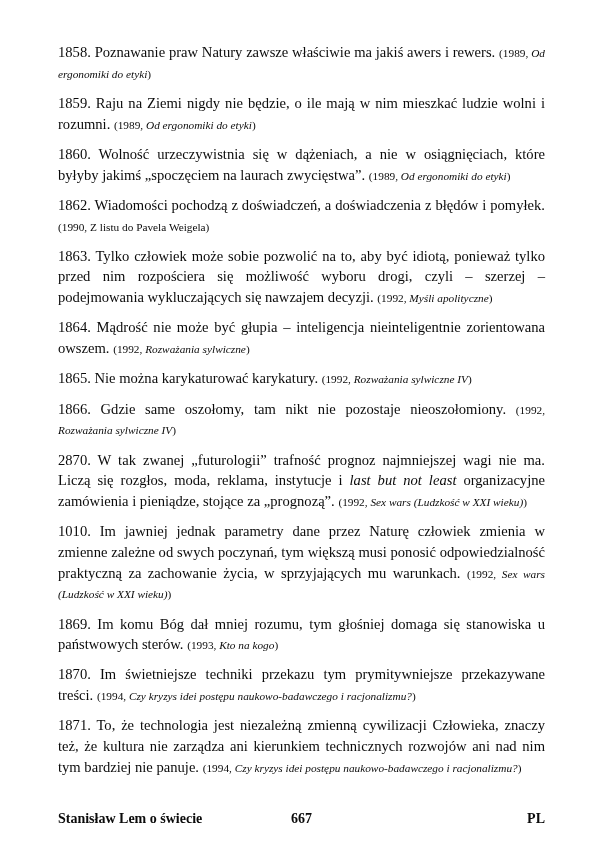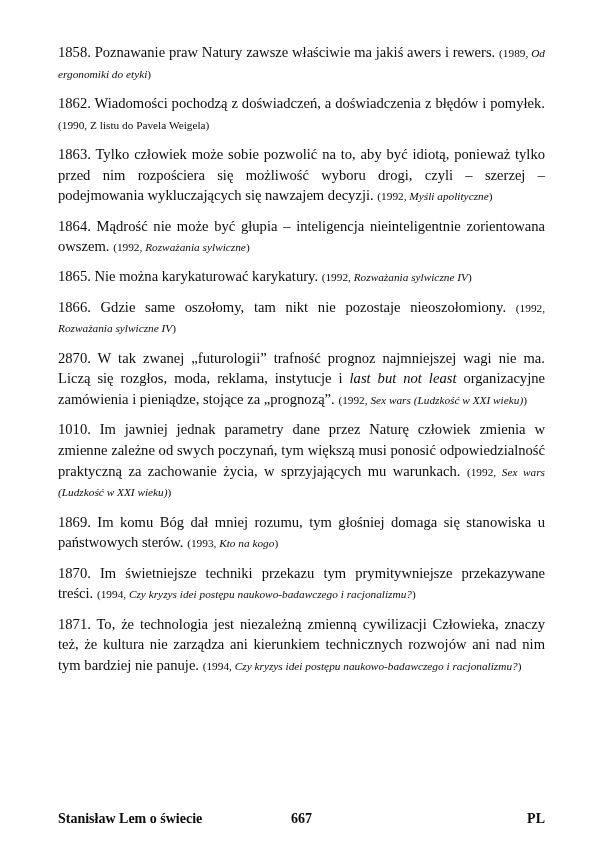--- a/index.html
+++ b/index.html
@@ -79,21 +79,31 @@
 <div class="page">
 
   <div class="entries">
 
     <p class="entry">
       <span>1858.</span>
       <span>Poznawanie praw Natury zawsze właściwie ma jakiś awers i rewers.</span>
       <span class="cite"><span>(</span><span>1989, </span><span class="work">Od ergonomiki do etyki</span><span>)</span></span>
     </p>
 
+    <p class="entry">
+      <span>1859.</span>
+      <span>Raju na Ziemi nigdy nie będzie, o ile mają w nim mieszkać ludzie wolni i rozumni.</span>
+      <span class="cite"><span>(</span><span>1989, </span><span class="work">Od ergonomiki do etyki</span><span>)</span></span>
+    </p>
 
+    <p class="entry">
+      <span>1860.</span>
+      <span>Wolność urzeczywistnia się w dążeniach, a nie w osiągnięciach, które byłyby jakimś „spoczęciem na laurach zwycięstwa”.</span>
+      <span class="cite"><span>(</span><span>1989, </span><span class="work">Od ergonomiki do etyki</span><span>)</span></span>
+    </p>
 
 
     <p class="entry">
       <span>1862.</span>
       <span>Wiadomości pochodzą z doświadczeń, a doświadczenia z błędów i pomyłek.</span>
       <span class="cite"><span>(</span><span>1990, </span><span class="work-upright">Z listu do Pavela Weigela</span><span>)</span></span>
     </p>
 
     <p class="entry">
       <span>1863.</span>

